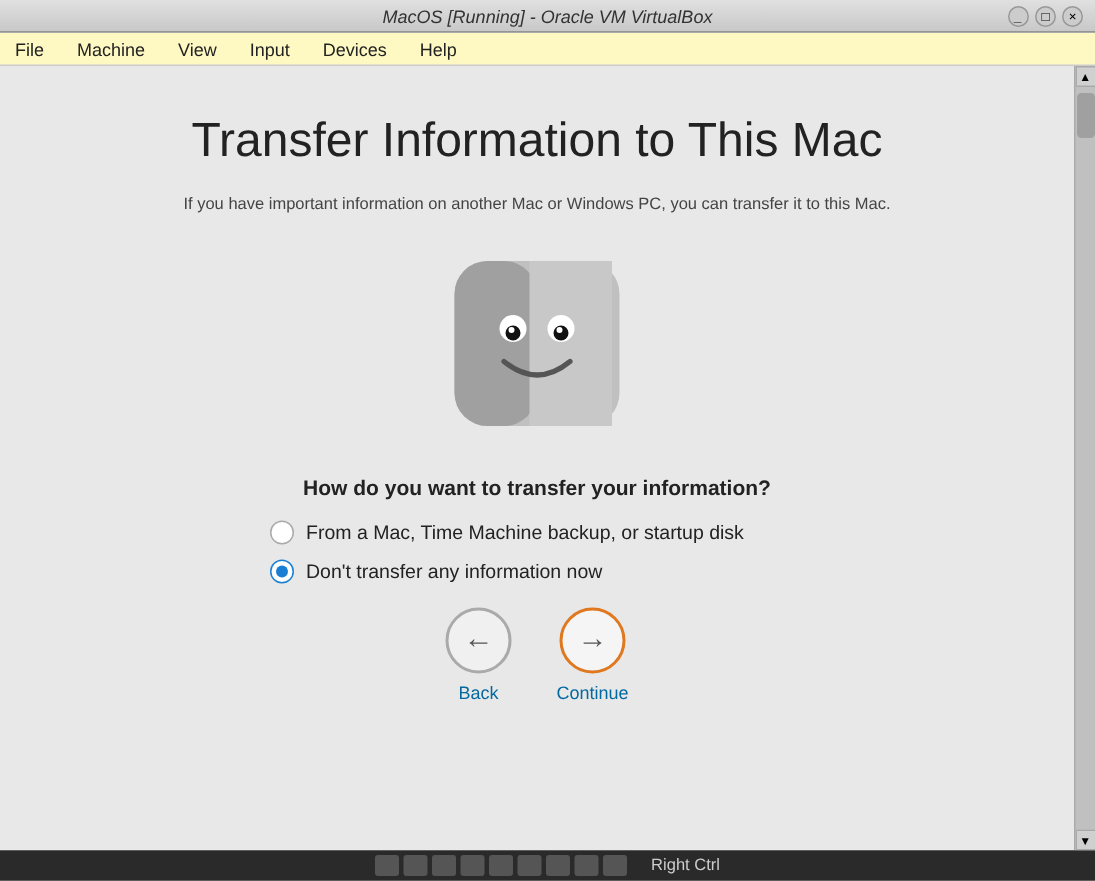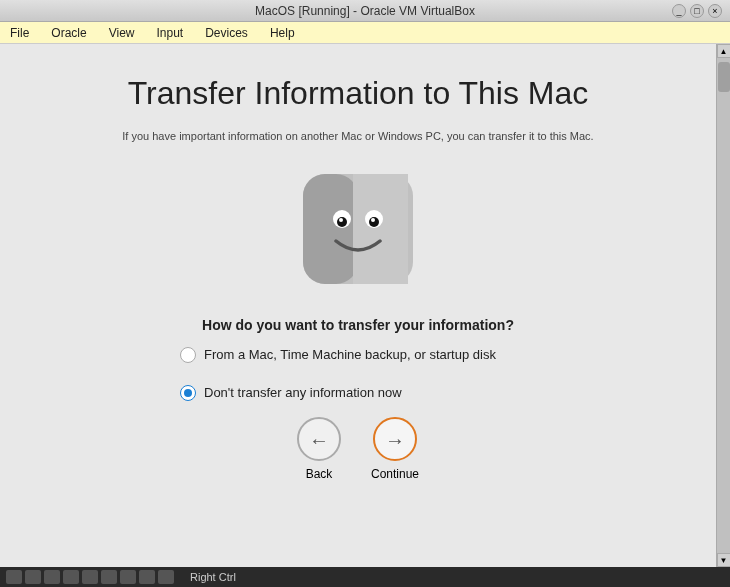--- a/index.html
+++ b/index.html
@@ -14,20 +14,21 @@
     
     .titlebar {
       width: 100%;
       height: 22px;
       background: linear-gradient(to bottom, #e0e0e0, #c8c8c8);
       display: flex;
       align-items: center;
       justify-content: center;
       position: relative;
       border-bottom: 1px solid #aaa;
+      font-style: italic;
     }
     .titlebar-title {
       font-size: 12px;
       color: #333;
       font-weight: 500;
     }
     .titlebar-buttons {
       position: absolute;
       right: 8px;
       top: 4px;
@@ -152,21 +153,21 @@
       font-size: 14px;
       font-weight: bold;
       color: #222;
       margin-bottom: 14px;
     }
 
     
     .radio-group {
       display: flex;
       flex-direction: column;
-      gap: 22px;
+      gap: 10px;
       margin-bottom: 16px;
       align-self: flex-start;
       margin-left: 120px;
     }
 
     .radio-option {
       display: flex;
       align-items: center;
       gap: 8px;
       font-size: 13px;
@@ -234,31 +235,31 @@
       color: #555;
     }
 
     .btn-circle.highlighted {
       border: 2.5px solid #e07820;
       background: #f5f5f5;
     }
 
     .btn-label {
       font-size: 12px;
-      color: #000000;
+      color: #0369a1;
     }
 
     
     .statusbar {
       width: 100%;
       height: 20px;
       background: #2a2a2a;
       display: flex;
       align-items: center;
-      justify-content: flex-start;
+      justify-content: center;
       padding: 0 6px;
       position: absolute;
       bottom: 0;
       left: 0;
       gap: 16px;
     }
 
     .statusbar-icons {
       display: flex;
       gap: 3px;
@@ -285,21 +286,21 @@
   <span class="titlebar-title">MacOS [Running] - Oracle VM VirtualBox</span>
   <div class="titlebar-buttons">
     <div class="titlebar-btn">_</div>
     <div class="titlebar-btn">□</div>
     <div class="titlebar-btn">×</div>
   </div>
 </div>
 
 <div class="menubar">
   <span class="menu-item">File</span>
-  <span class="menu-item">Oracle</span>
+  <span class="menu-item">Machine</span>
   <span class="menu-item">View</span>
   <span class="menu-item">Input</span>
   <span class="menu-item">Devices</span>
   <span class="menu-item">Help</span>
 </div>
 
 <div class="main-window">
   <div class="content">
 
     <h1 class="page-title">Transfer Information to This Mac</h1>

